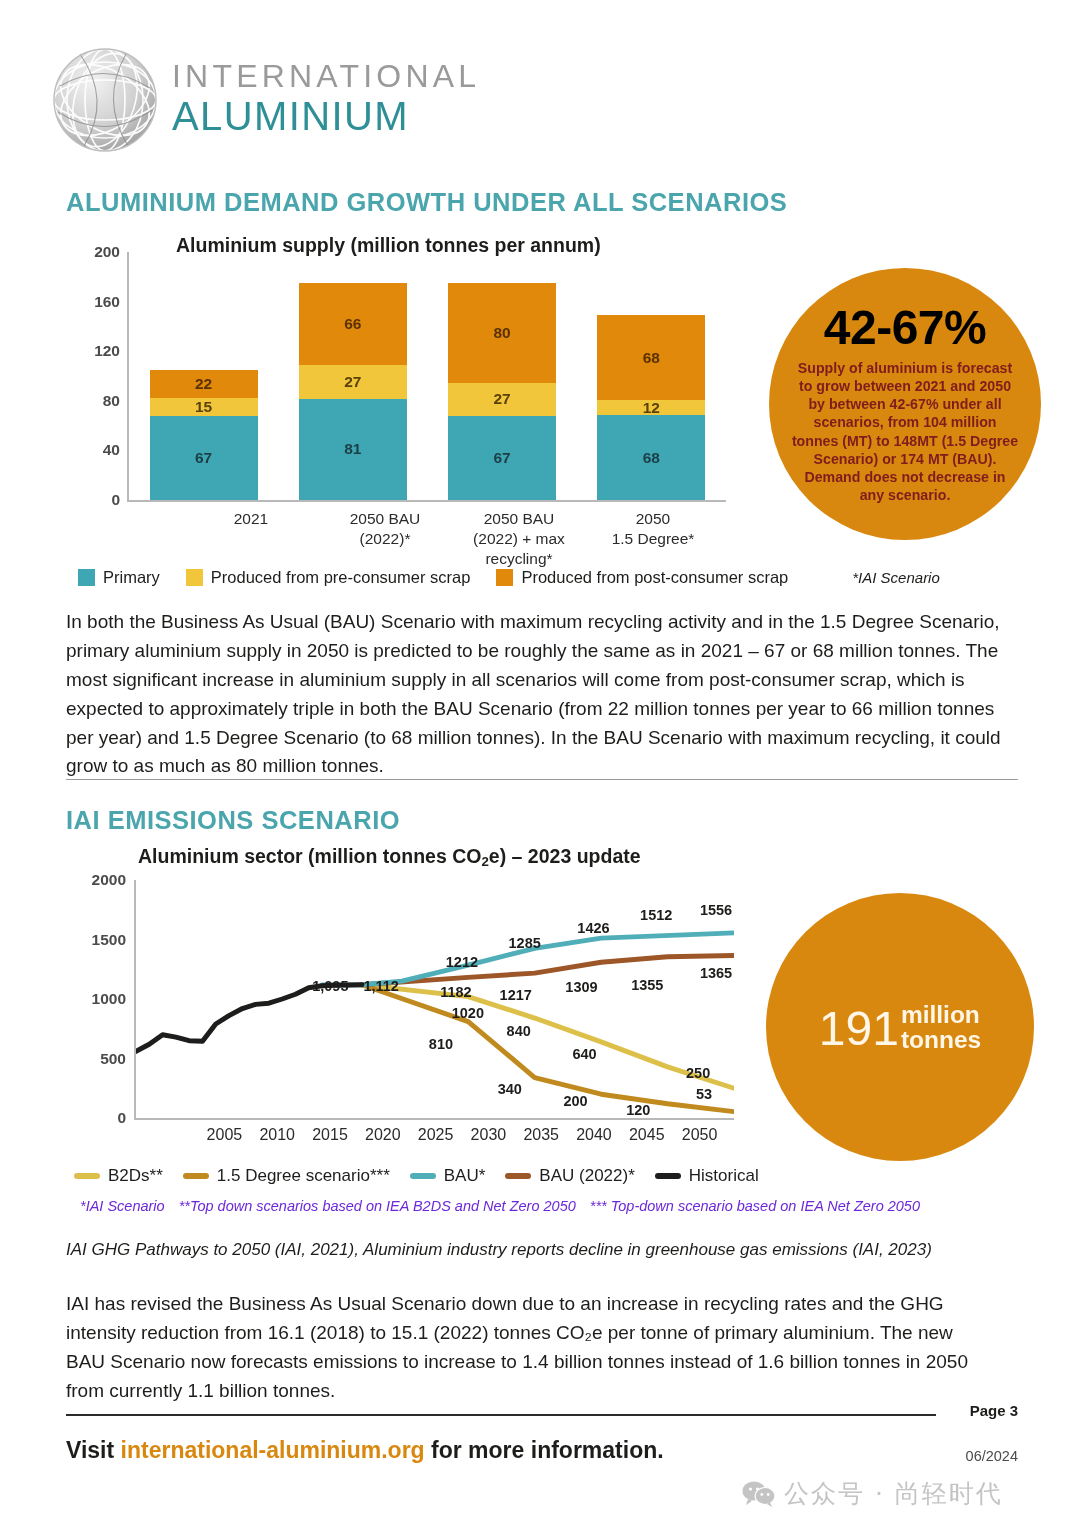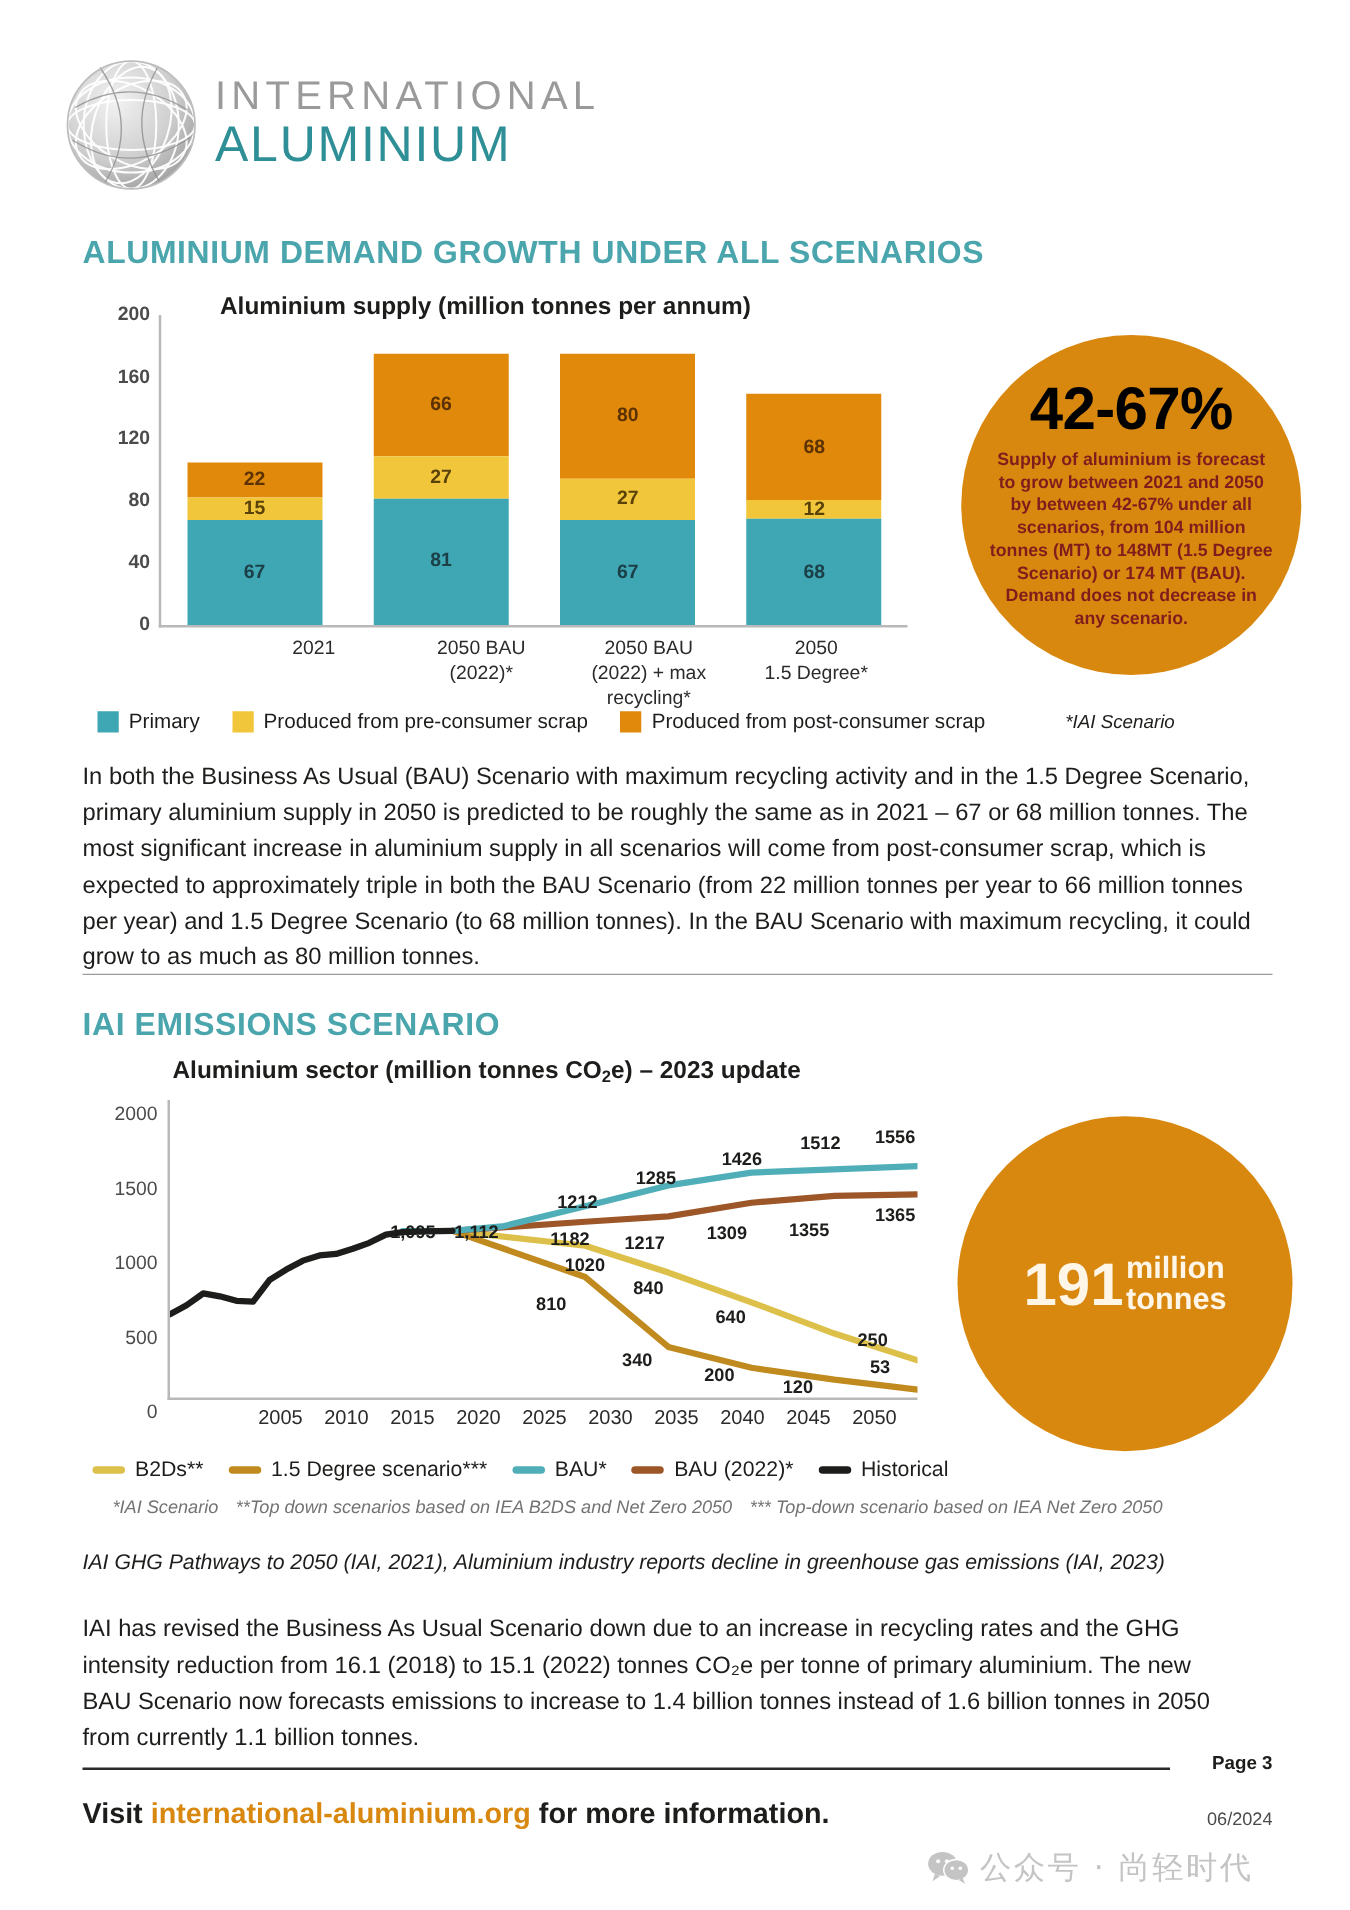--- a/index.html
+++ b/index.html
@@ -78,21 +78,21 @@
     display: flex; flex-direction: column; align-items: center; justify-content: center;
     text-align: center;
   }
   #callout1 { left: 769px; top: 268px; width: 272px; height: 272px; }
   #callout2 { left: 766px; top: 893px; width: 268px; height: 268px; }
   .co-big { font-size: 48px; font-weight: 700; line-height: 1; color: #000000;
             letter-spacing: -0.5px; }
   .co-body { font-size: 14.2px; font-weight: 600; line-height: 1.28; padding: 0 22px;
              margin-top: 7px; color: #7f1d1d; }
   .co-head2 { display: flex; align-items: flex-end; justify-content: center; }
-  .co-num2 { font-size: 48px; font-weight: 700; line-height: 0.95; color: #fff6e7; }
+  .co-num2 { font-size: 48px; font-weight: 400; line-height: 0.95; color: #fff6e7; }
   .co-unit2 { font-size: 24.5px; font-weight: 700; line-height: 1.02; text-align: left;
               margin-left: 2px; color: #fff6e7; }
 
   
   .para {
     position: absolute; left: 66px; width: 950px;
     font-size: 19px; line-height: 1.52; color: #1d1d1b;
   }
   #para1 { top: 608px; }
   #para2 { top: 1290px; width: 920px; }
@@ -100,35 +100,35 @@
   
   .rule { position: absolute; left: 66px; width: 952px; height: 1px; background: #2b2b2b; }
   #rule-mid { top: 779px; background: #9b9b9b; }
   #rule-foot { top: 1414px; width: 870px; height: 2px; }
 
   
   .linechart { position: absolute; left: 72px; top: 880px; width: 670px; height: 240px; }
   .lc-plot { position: absolute; left: 62px; top: 0; right: 8px; bottom: 0;
              border-left: 2px solid #b9b9b9; border-bottom: 2px solid #b9b9b9; }
   .lc-ylabel { position: absolute; right: 100%; margin-right: 10px; transform: translateY(-50%);
-               font-size: 15.5px; color: #4b4b4b; font-weight: 400; white-space: nowrap; margin-top: 12px; }
+               font-size: 15.5px; color: #4b4b4b; font-weight: 700; white-space: nowrap; }
   .lc-xlabels { position: absolute; left: 62px; right: 8px; top: 100%; margin-top: 8px;
                 display: flex; }
   .lc-xl { flex: 1; text-align: center; font-size: 16px; color: #2b2b2b; font-weight: 500; }
   .lc-svg { position: absolute; inset: 0; width: 100%; height: 100%; }
   .dlabel { position: absolute; font-size: 14.5px; font-weight: 600; color: #1d1d1b;
             white-space: nowrap; transform: translate(-50%, -50%); }
 
   
   .line-legend { position: absolute; left: 74px; top: 1166px; display: flex; align-items: center; }
   .ll-item { display: flex; align-items: center; margin-right: 20px; }
   .ll-sw { width: 26px; height: 6px; border-radius: 3px; margin-right: 8px; display: inline-block; }
   .ll-txt { font-size: 17px; color: #1d1d1b; }
-  .footnotes { position: absolute; left: 90px; top: 1198px; font-size: 14.5px;
-               font-style: italic; color: #737373; white-space: nowrap; }
+  .footnotes { position: absolute; left: 80px; top: 1198px; font-size: 14.5px;
+               font-style: italic; color: #6d28d9; white-space: nowrap; }
   .fn-sp { display: inline-block; width: 14px; }
   .source-line { position: absolute; left: 66px; top: 1240px; font-size: 17px;
                  font-style: italic; color: #1d1d1b; }
 
   
   .page-num { position: absolute; right: 62px; top: 1402px; font-size: 15px;
               font-weight: 700; color: #1d1d1b; }
   .visit { position: absolute; left: 66px; top: 1437px; font-size: 23px; font-weight: 700;
            color: #1d1d1b; }
   .visit a { color: #d9880f; text-decoration: none; }

